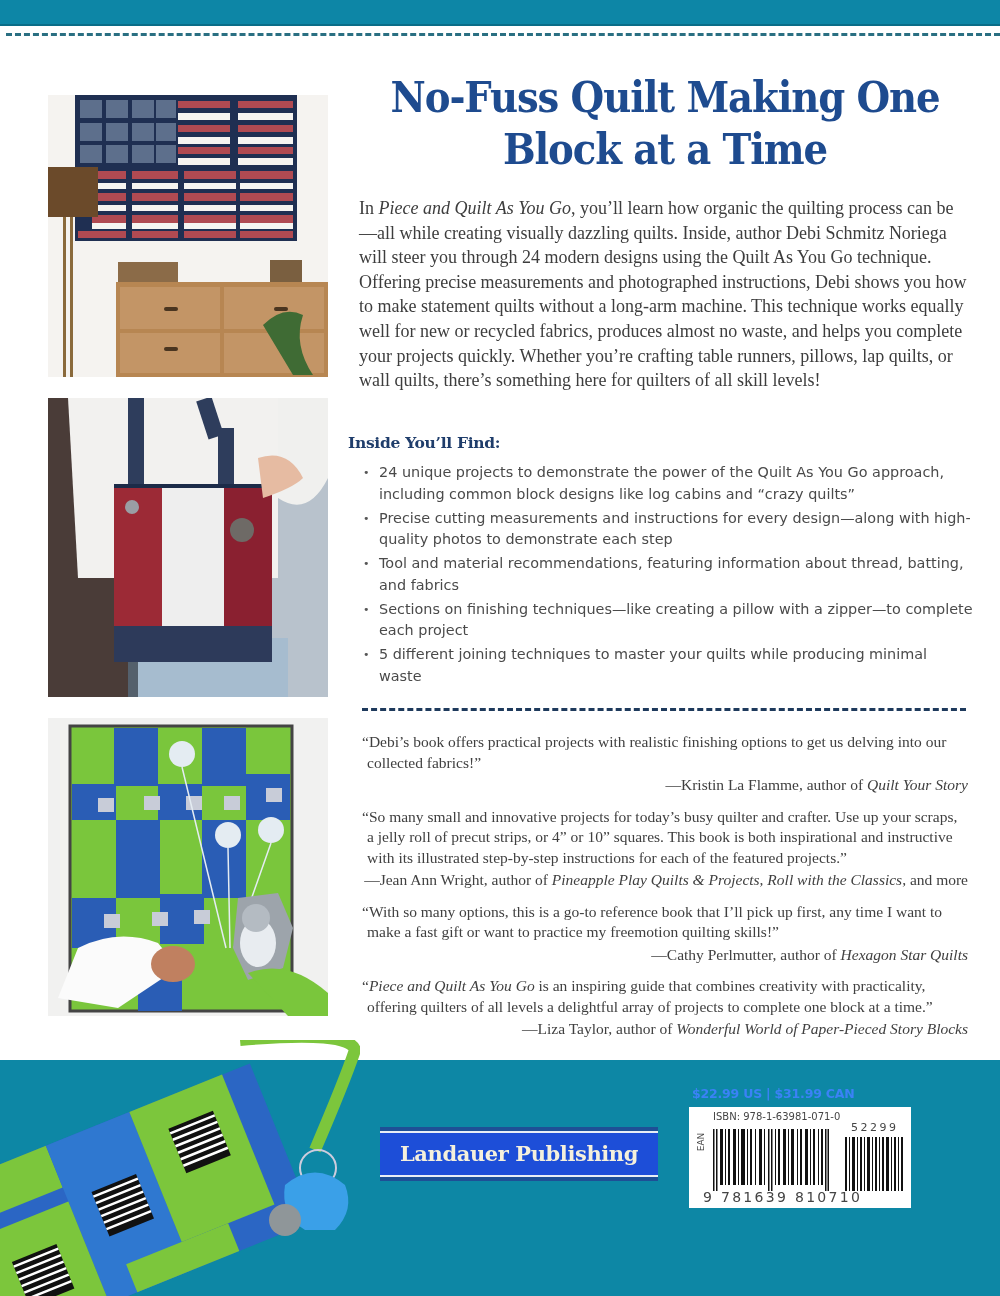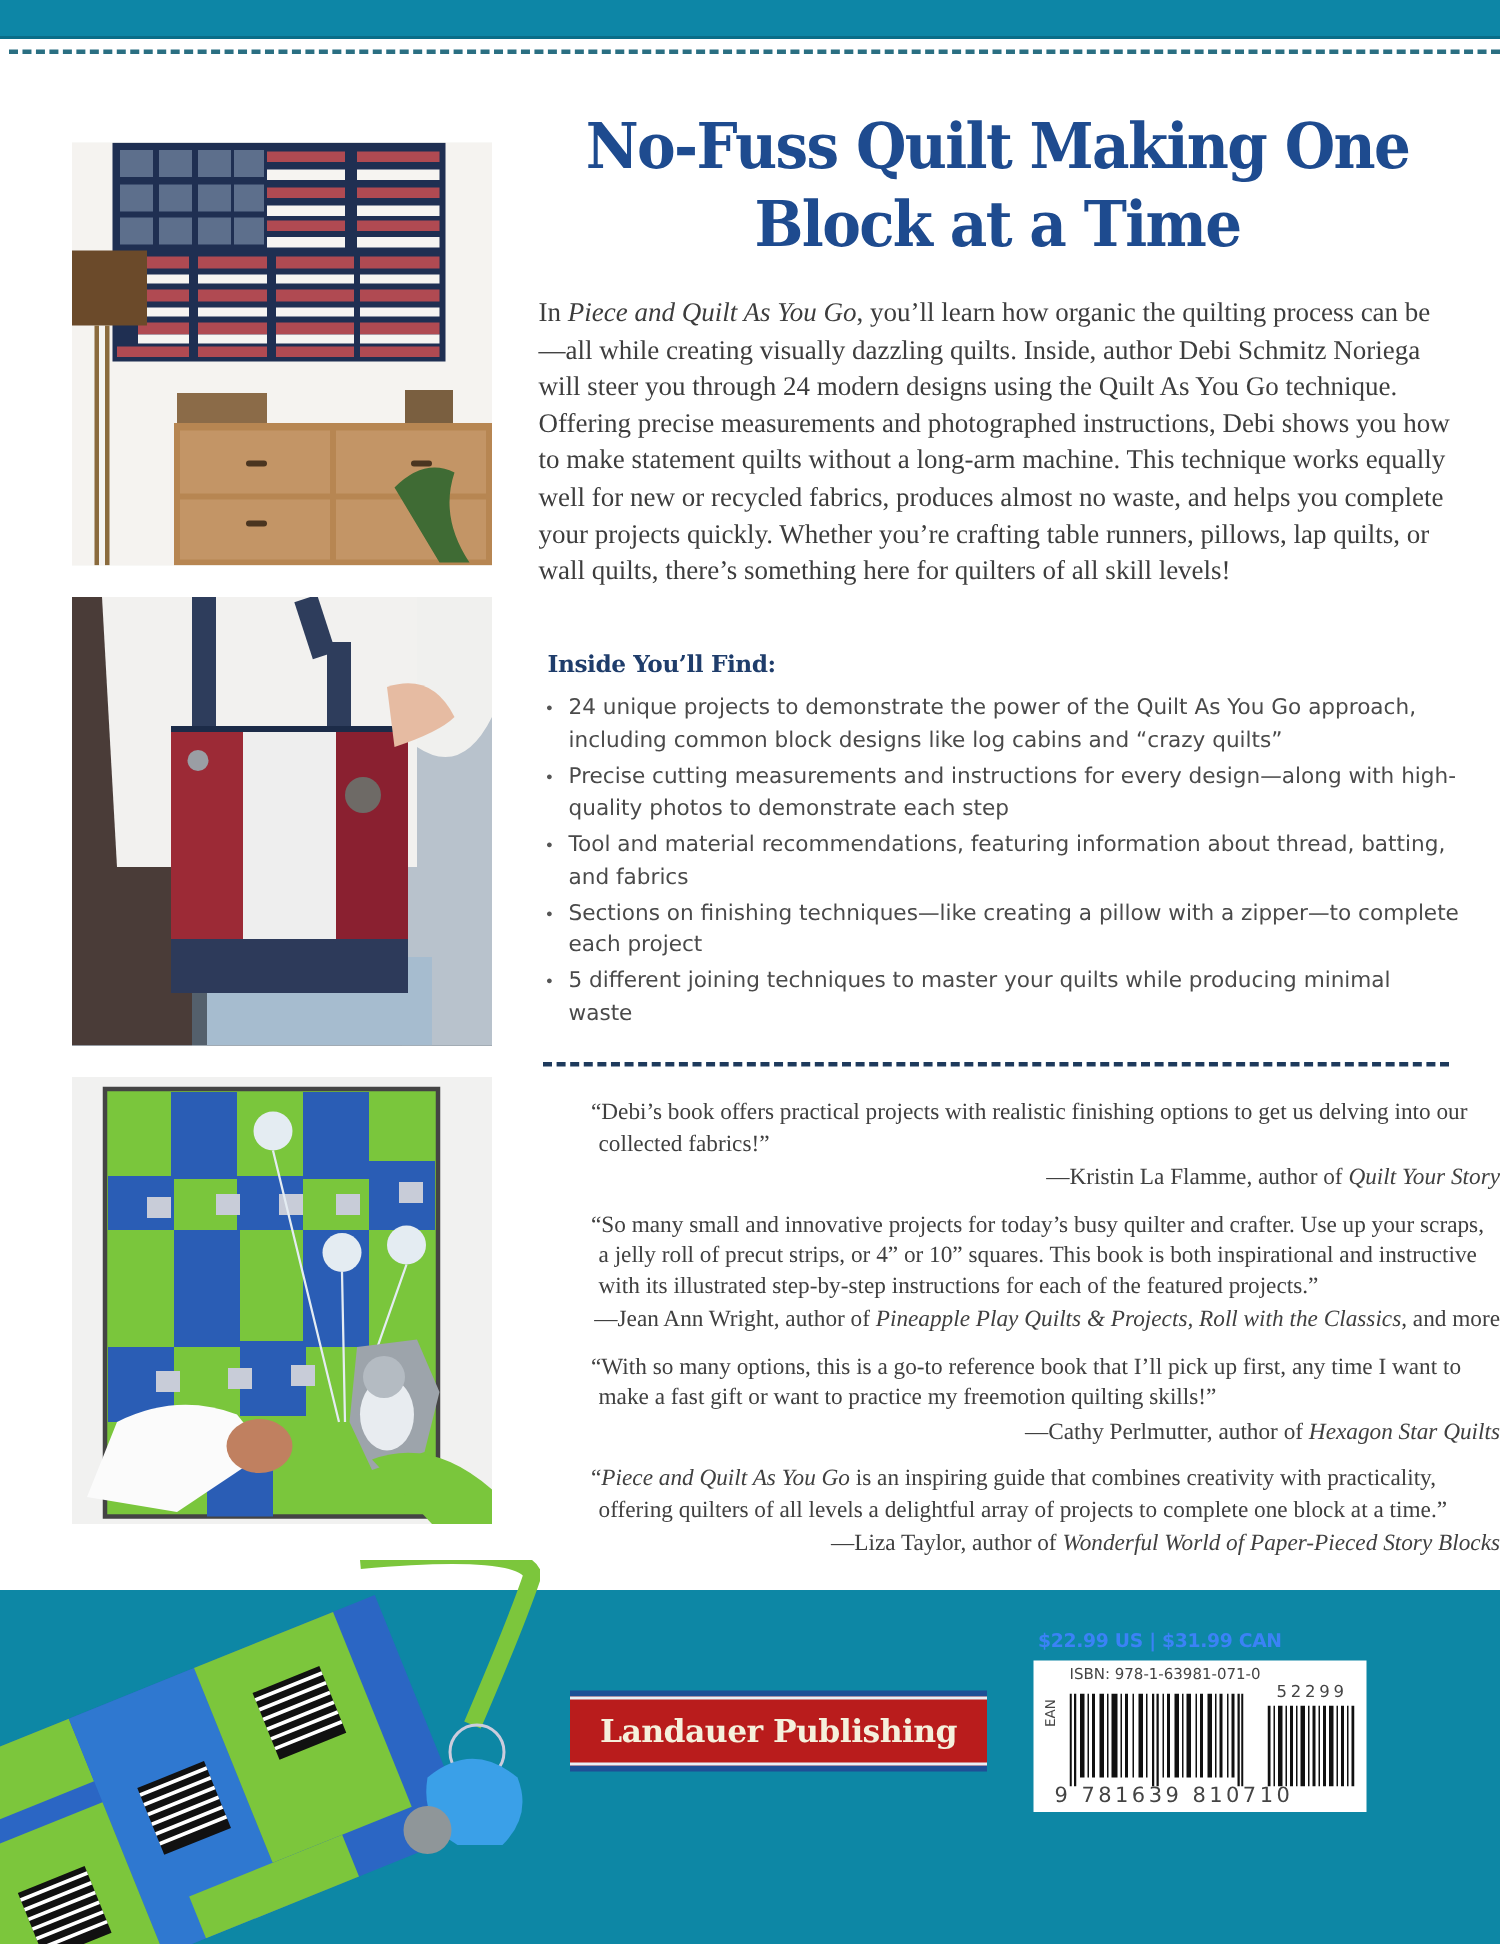--- a/index.html
+++ b/index.html
@@ -13,38 +13,38 @@
     .photo-flag { top: 95px; height: 282px; background: #f4f2ef; }
     .photo-tote { top: 398px; height: 299px; background: #5a6b7a; }
     .photo-baby { top: 718px; height: 298px; background: #f1f1f0; }
 
     .headline { position: absolute; left: 360px; top: 72px; width: 610px; text-align: center; color: #1e4b8f;
       font-family: "DejaVu Serif", serif; font-weight: bold; font-size: 42px; line-height: 52px; letter-spacing: -1.2px; transform: scaleX(0.92); transform-origin: center; }
 
     .intro { position: absolute; left: 359px; top: 196px; width: 612px; font-size: 18px; line-height: 24.6px; color: #3d3d3d; }
     .intro i { font-style: italic; }
 
-    .inside-title { position: absolute; left: 365px; top: 433px; font-family: "DejaVu Serif", serif; font-weight: bold; font-size: 15.5px; color: #1f3d6b; letter-spacing: -0.3px; }
+    .inside-title { position: absolute; left: 348px; top: 433px; font-family: "DejaVu Serif", serif; font-weight: bold; font-size: 15.5px; color: #1f3d6b; letter-spacing: -0.3px; }
     .features { position: absolute; left: 363px; top: 462px; width: 610px; list-style: none; font-family: "DejaVu Sans", sans-serif; font-size: 14.4px; line-height: 21.5px; color: #4a4a4a; }
     .features li { position: relative; padding-left: 16px; margin-bottom: 2.5px; }
     .features li::before { content: "•"; position: absolute; left: 0; top: 0; font-size: 11px; color: #555; }
 
     .mid-dash { position: absolute; left: 362px; top: 708px; width: 604px; height: 0; border-top: 3px dashed #1e3a5c; }
 
-    .quotes { position: absolute; left: 362px; top: 732px; width: 606px; font-size: 15.5px; line-height: 20.5px; color: #404040; margin-left: 32px; }
+    .quotes { position: absolute; left: 362px; top: 732px; width: 606px; font-size: 15.5px; line-height: 20.5px; color: #404040; }
     .quote { margin-bottom: 11px; }
     .quote p { padding-left: 5px; text-indent: -5px; }
     .quote .attr { text-align: right; margin-top: 2px; }
     .quote i { font-style: italic; }
 
     .bottom-band { position: absolute; left: 0; top: 1060px; width: 1000px; height: 236px; background: #0d87a5; }
 
     .pouch { position: absolute; left: 0; top: 1040px; width: 360px; height: 256px; }
 
-    .publisher { position: absolute; left: 380px; top: 1131px; width: 278px; height: 46px; background: #b91c1c; border-top: 2px solid #e8eef6; border-bottom: 2px solid #e8eef6; box-shadow: 0 -4px 0 #1e4f96, 0 4px 0 #1e4f96; }
+    .publisher { position: absolute; left: 380px; top: 1131px; width: 278px; height: 46px; background: #1d4ed8; border-top: 2px solid #e8eef6; border-bottom: 2px solid #e8eef6; box-shadow: 0 -4px 0 #1e4f96, 0 4px 0 #1e4f96; }
     .publisher span { display: block; text-align: center; color: #f5f0dc; font-family: "DejaVu Serif", serif; font-weight: bold; font-size: 21px; line-height: 42px; letter-spacing: -0.4px; }
 
     .price { position: absolute; left: 692px; top: 1086px; color: #3b82f6; font-family: "DejaVu Sans", sans-serif; font-weight: bold; font-size: 12.5px; letter-spacing: -0.2px; }
     .barcode-box { position: absolute; left: 689px; top: 1107px; width: 222px; height: 101px; background: #ffffff; }
     .ean { position: absolute; left: 3px; top: 30px; transform: rotate(-90deg); font-family: "DejaVu Sans", sans-serif; font-size: 9px; color: #444; }
     .isbn { position: absolute; left: 24px; top: 4px; font-family: "DejaVu Sans", sans-serif; font-size: 10px; color: #444; }
     .price-code { position: absolute; left: 162px; top: 14px; font-family: "DejaVu Sans", sans-serif; font-size: 11px; color: #444; letter-spacing: 2.5px; }
     .bars-main { position: absolute; left: 24px; top: 22px; width: 116px; height: 62px; }
     .bars-addon { position: absolute; left: 156px; top: 30px; width: 58px; height: 54px; }
     .ean-digits { position: absolute; left: 14px; top: 82px; font-family: "DejaVu Sans", sans-serif; font-size: 14px; color: #444; letter-spacing: 2.3px; }

